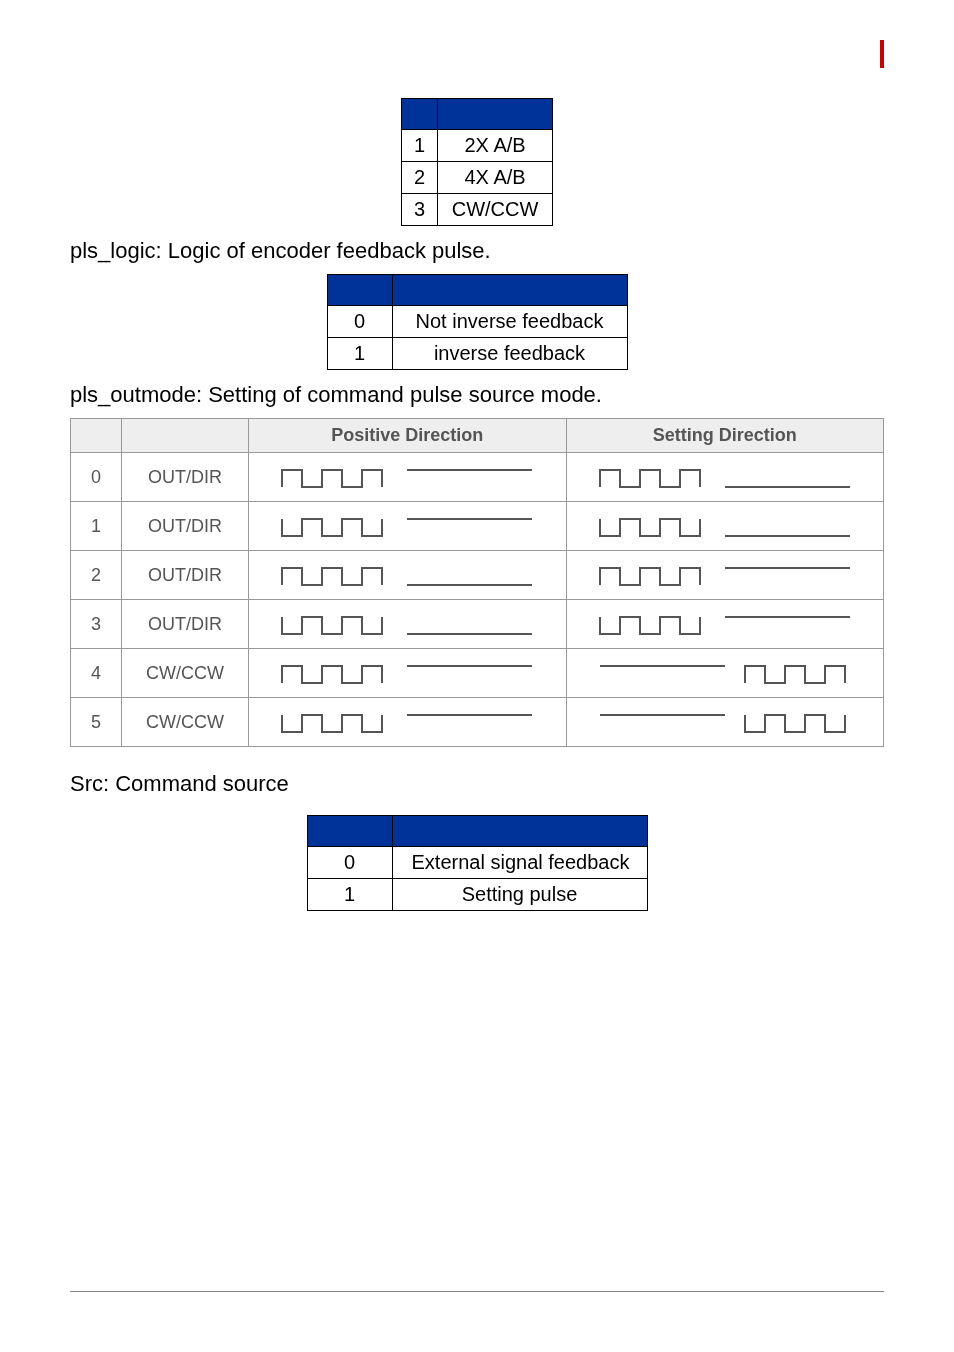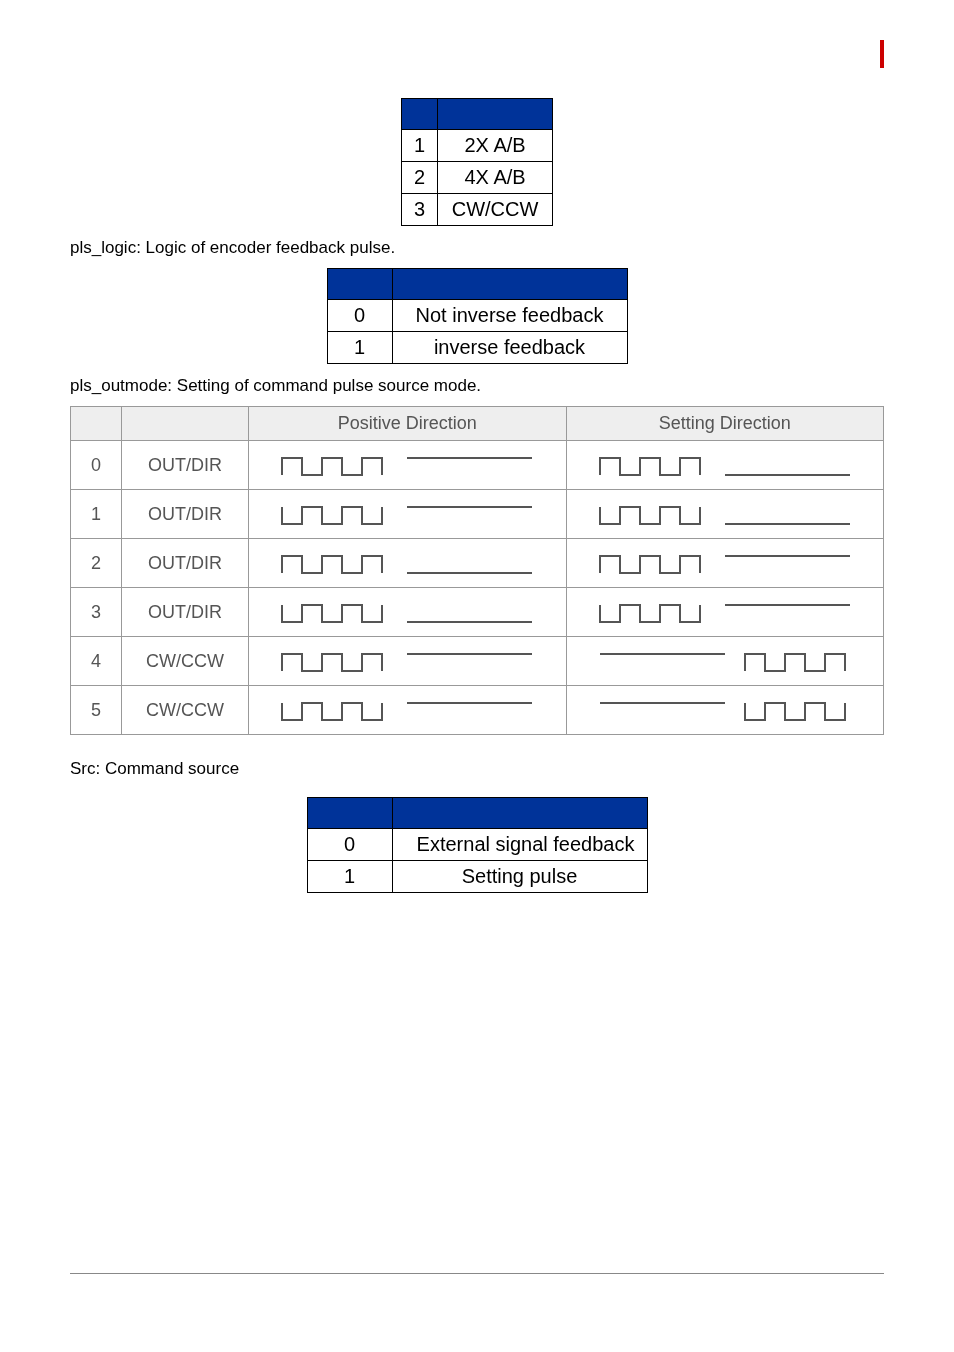--- a/index.html
+++ b/index.html
@@ -34,38 +34,38 @@
     font-weight: normal;
   }
   .small-table thead tr {
     background: #003399;
     color: #fff;
   }
   .small-table thead th {
     height: 22px;
   }
   .caption {
-    font-size: 17px;
+    font-size: 22px;
     margin: 8px 0 10px 0;
   }
   .outmode-table {
     border-collapse: collapse;
     width: 100%;
     margin-bottom: 24px;
   }
   .outmode-table th, .outmode-table td {
     border: 1px solid #999;
     padding: 6px 8px;
     text-align: center;
     font-size: 18px;
     color: #555;
   }
   .outmode-table thead th {
     background: #eee;
-    font-weight: normal;
+    font-weight: bold;
   }
   .outmode-table td.idx {
     width: 34px;
   }
   .outmode-table td.mode {
     width: 110px;
   }
   .outmode-table td.wave {
     width: auto;
     height: 40px;
@@ -235,21 +235,21 @@
 <table class="small-table" style="margin-top:18px">
   <thead>
     <tr>
         <th style="width:60px"></th>
         <th style="width:230px"></th>
       </tr>
   </thead>
   <tbody>
     <tr>
       <td>0</td>
-      <td style="text-align:right;padding-left:14px">External signal feedback</td>
+      <td style="text-align:center;padding-left:14px">External signal feedback</td>
     </tr>
     <tr>
       <td>1</td>
       <td>Setting pulse</td>
     </tr>
   </tbody>
 </table>
 
 <div class="bottom-line"></div>
 

